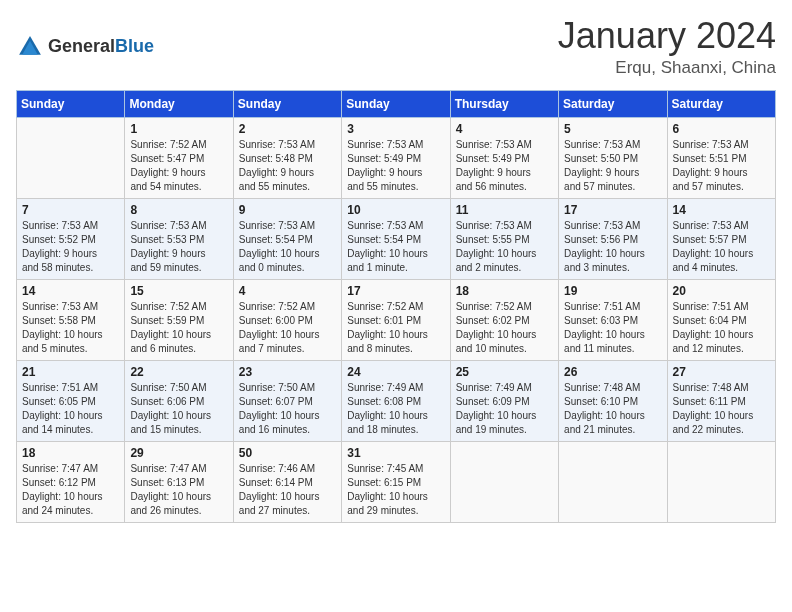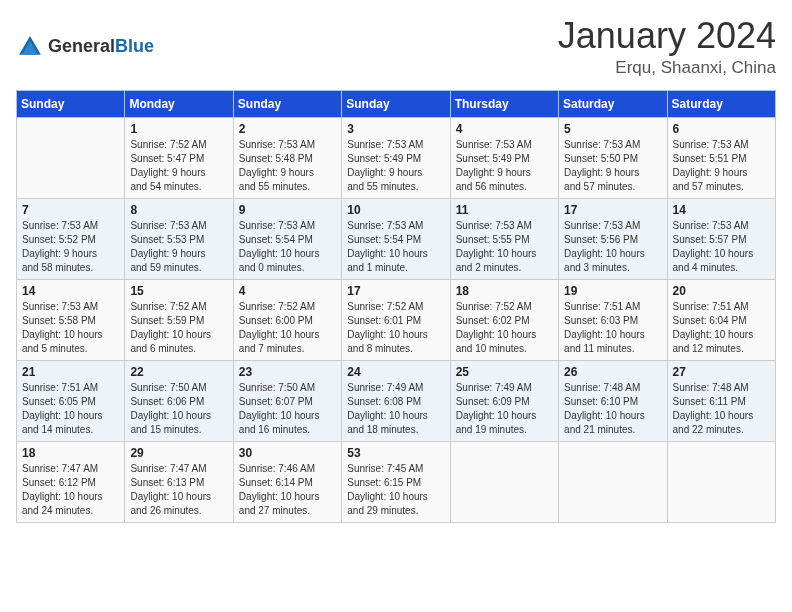--- a/index.html
+++ b/index.html
@@ -240,25 +240,25 @@
       <tr>
         <td>
           <span class="day-number">18</span>
           <div class="day-info">Sunrise: 7:47 AM<br>Sunset: 6:12 PM<br>Daylight: 10 hours<br>and 24 minutes.</div>
         </td>
         <td>
           <span class="day-number">29</span>
           <div class="day-info">Sunrise: 7:47 AM<br>Sunset: 6:13 PM<br>Daylight: 10 hours<br>and 26 minutes.</div>
         </td>
         <td>
-          <span class="day-number">30</span>
+          <span class="day-number">50</span>
           <div class="day-info">Sunrise: 7:46 AM<br>Sunset: 6:14 PM<br>Daylight: 10 hours<br>and 27 minutes.</div>
         </td>
         <td>
-          <span class="day-number">53</span>
+          <span class="day-number">31</span>
           <div class="day-info">Sunrise: 7:45 AM<br>Sunset: 6:15 PM<br>Daylight: 10 hours<br>and 29 minutes.</div>
         </td>
         <td></td>
         <td></td>
         <td></td>
       </tr>
     </tbody>
 </table>
 
 </body></html>

